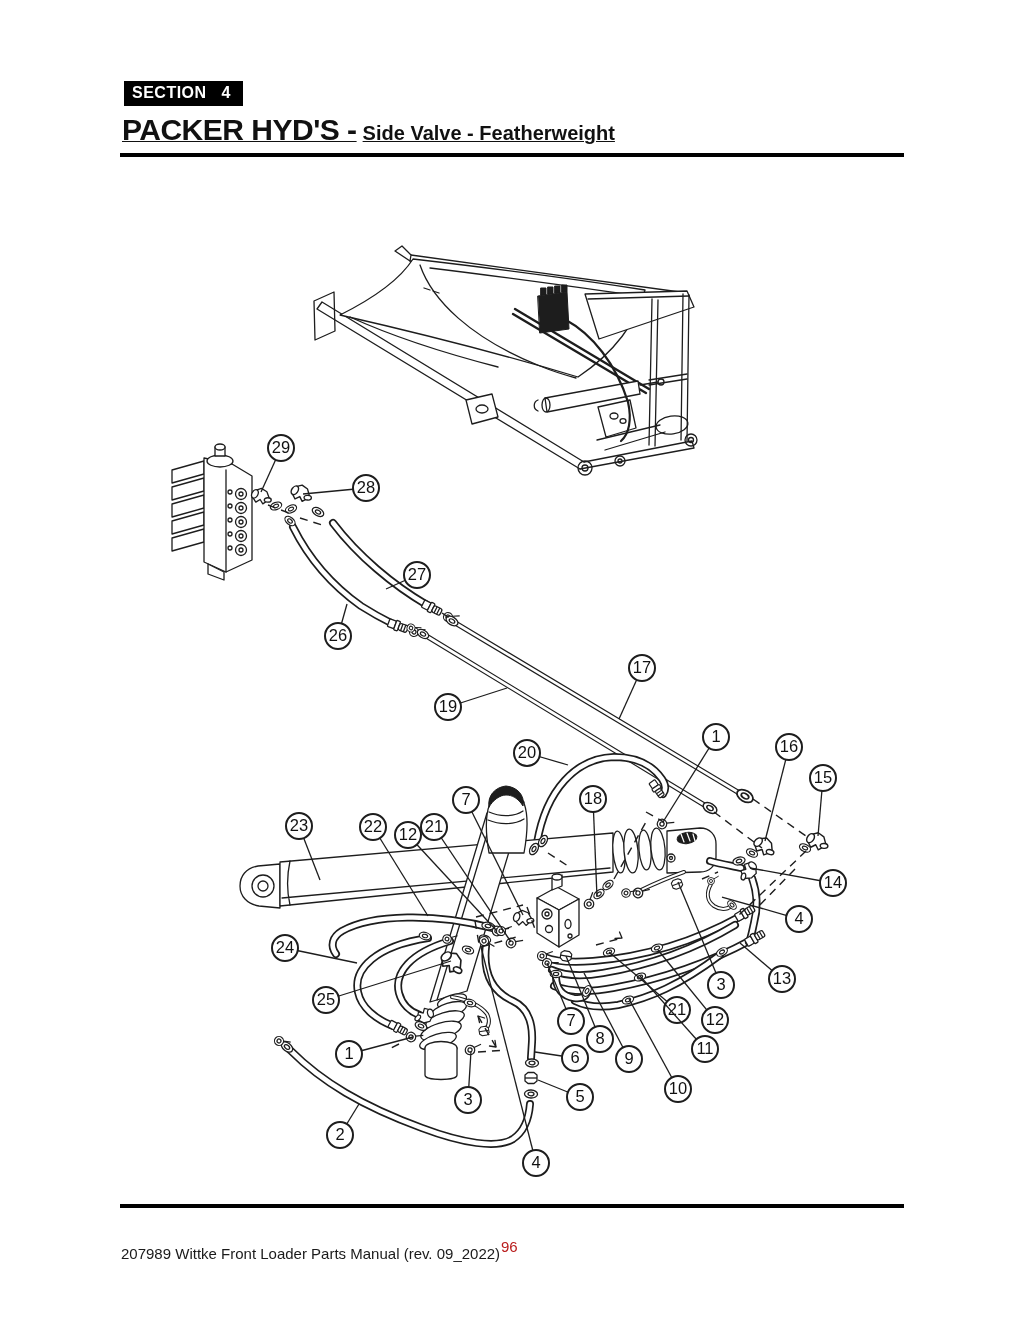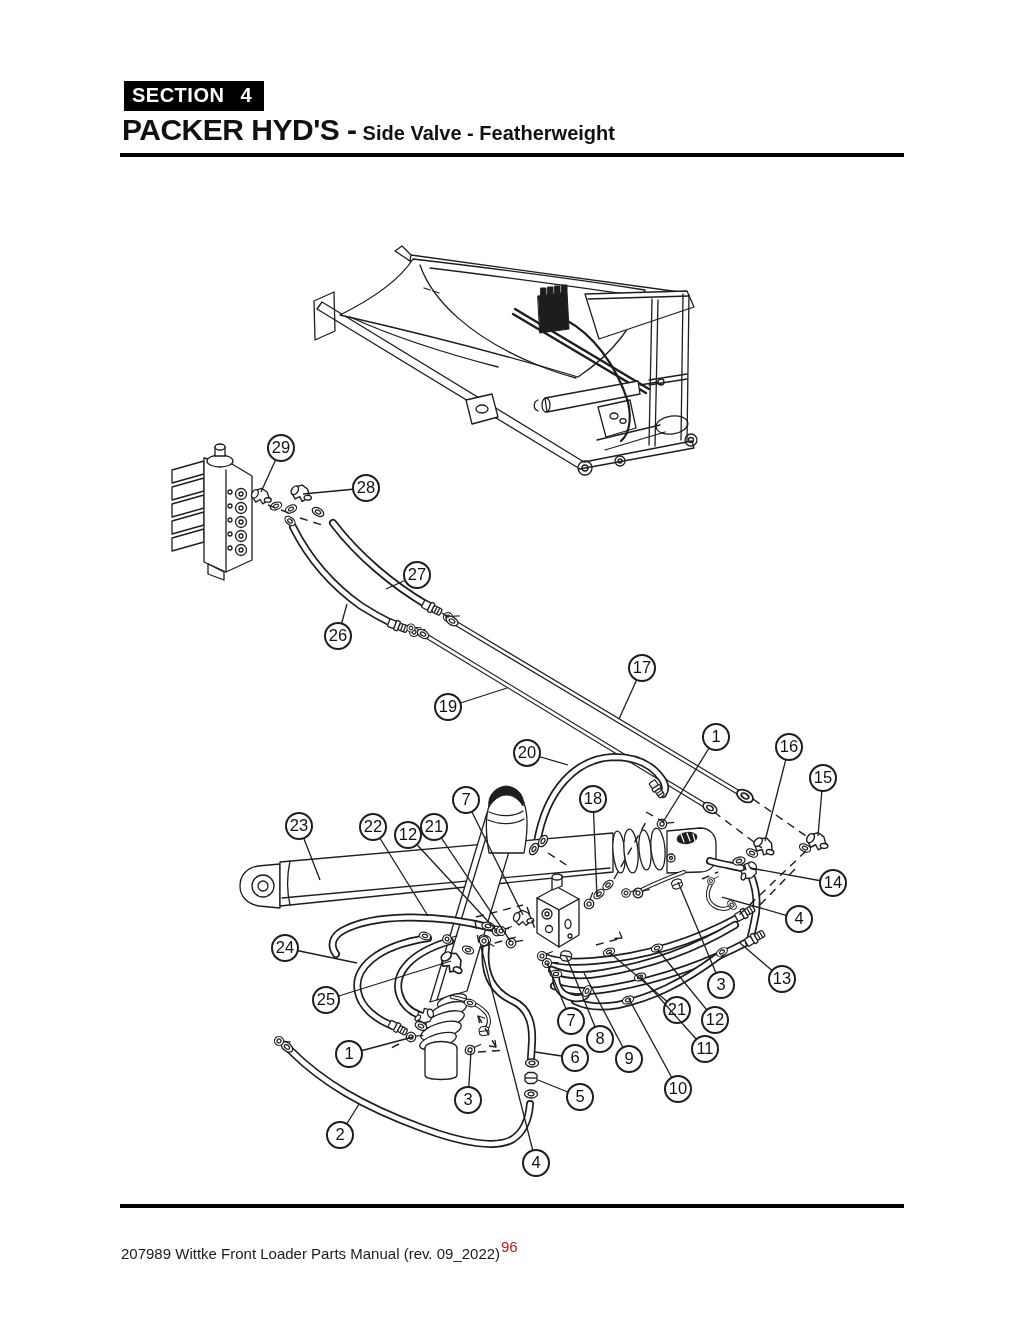--- a/index.html
+++ b/index.html
@@ -2,24 +2,24 @@
 <html><head>
 <meta charset="utf-8">
 <style>
   html,body{margin:0;padding:0;background:#fff;}
   .page{
     position:relative;width:1024px;height:1326px;background:#ffffff;
     font-family:"Liberation Sans",sans-serif;color:#111;overflow:hidden;
   }
   .section-badge{
     position:absolute;left:124px;top:81px;background:#000;color:#fff;
-    font-size:20px;font-weight:bold;padding:3px 12px 4px 8px;word-spacing:10px;
+    font-size:16px;font-weight:bold;padding:3px 12px 4px 8px;word-spacing:10px;
     letter-spacing:0.5px;
   }
-  .title-row{position:absolute;left:122px;top:113px;white-space:nowrap;}
+  .title-row{position:absolute;left:122px;top:113px;white-space:nowrap;text-decoration:underline;}
   .title-main{font-size:30px;font-weight:bold;letter-spacing:-0.5px;}
   .title-sub{font-size:20px;font-weight:bold;margin-left:6px;}
   .rule{position:absolute;left:120px;width:784px;height:4px;background:#000;}
   .rule-top{top:153px;}
   .rule-bottom{top:1204px;}
   .footer-text{position:absolute;left:121px;top:1245px;font-size:15px;color:#1a1a1a;}
   .page-num{position:absolute;left:501px;top:1238px;font-size:15px;color:#b91c1c;}
   svg.diagram{position:absolute;left:0;top:0;}
   
   .art{stroke:#1d1d1d;fill:none;stroke-width:1.3;stroke-linejoin:round;stroke-linecap:round;}

